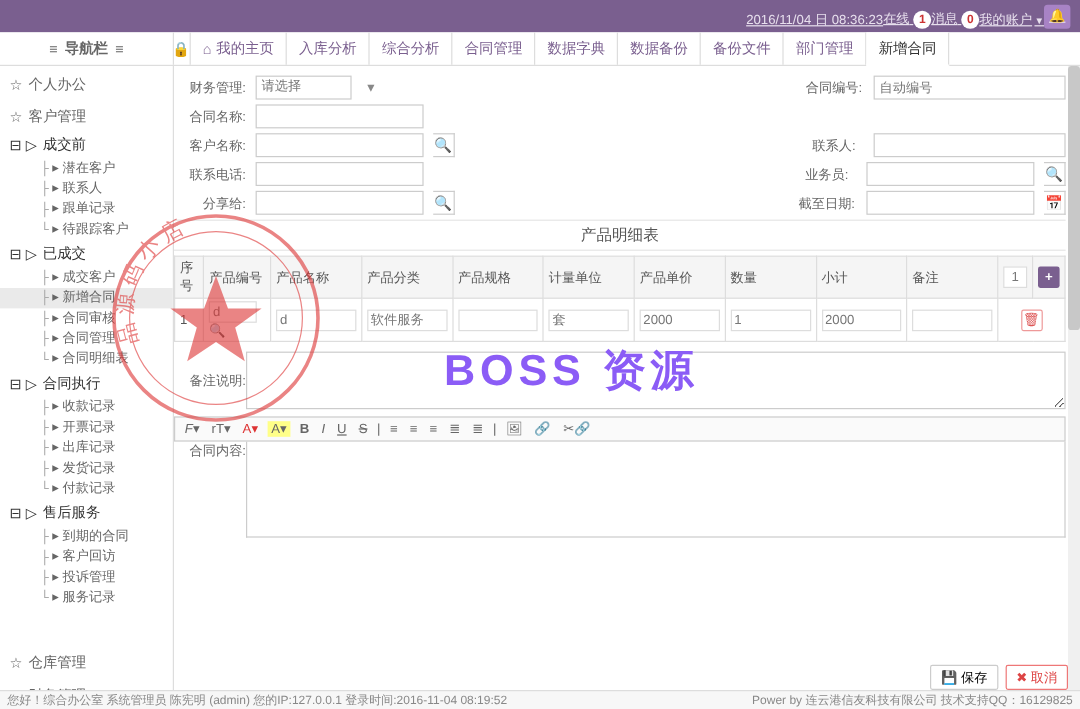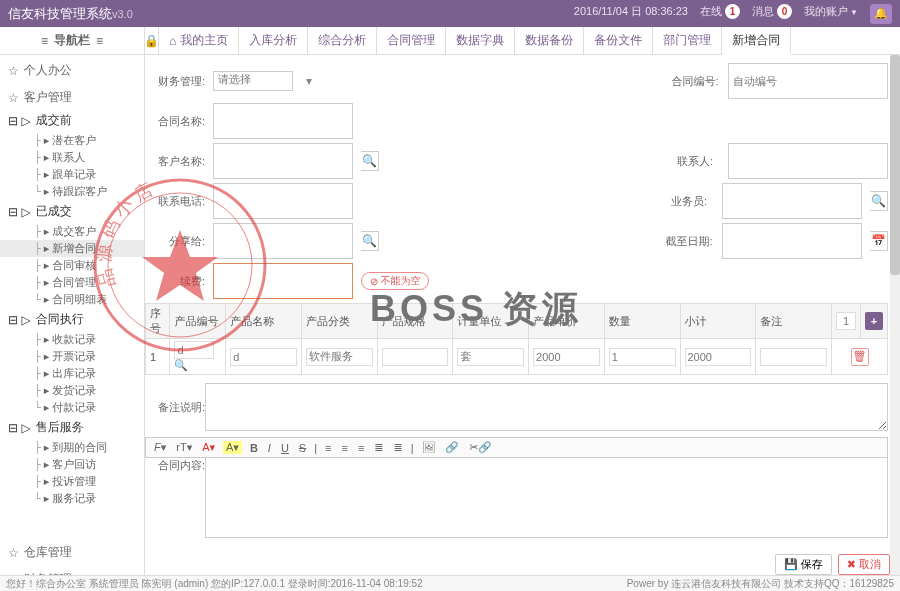--- a/index.html
+++ b/index.html
@@ -1,23 +1,23 @@
 <!DOCTYPE html>
 <html><head>
 <meta charset="utf-8">
 <style>
 * { box-sizing: border-box; margin: 0; padding: 0; font-family: "Microsoft YaHei", Arial, sans-serif; }
 body { background: #fff; font-size: 12px; color: #555; width: 900px; height: 591px; overflow: hidden; position: relative; }
-.wm-boss { position: absolute; top: 285px; left: 370px; font-size: 36px; font-weight: bold; color: #737373; letter-spacing: 4px; z-index: 5; pointer-events: none; }
+.wm-boss { position: absolute; top: 285px; left: 370px; font-size: 36px; font-weight: bold; color: #8b5cf6; letter-spacing: 4px; z-index: 5; pointer-events: none; }
 
 
 .header { background: #7a5f8f; height: 27px; display: flex; align-items: center; color: #e8e0ee; padding: 0 8px; }
 .app-title { color: #fff; font-size: 13px; }
 .app-title .ver { color: #d6cade; font-size: 11px; }
-.header-right { margin-left: auto; display: flex; align-items: flex-start; gap: 12px; font-size: 11px; }
+.header-right { margin-left: auto; display: flex; align-items: flex-end; gap: 0; font-size: 11px; text-decoration: underline; }
 .badge { display: inline-flex; align-items: center; justify-content: center; background: #fff; color: #c33; border-radius: 50%; width: 15px; height: 15px; font-size: 10px; font-weight: bold; }
 .drop { font-size: 8px; margin-left: 2px; }
 .bell-btn { width: 22px; height: 20px; background: #a883c5; border-radius: 3px; display: flex; align-items: center; justify-content: center; color: #fff; }
 
 
 .tabs-row { display: flex; border-bottom: 1px solid #ddd; background: #fff; height: 28px; align-items: stretch; }
 .nav-label { width: 145px; display: flex; align-items: center; justify-content: center; border-right: 1px solid #ddd; font-weight: bold; color: #666; gap: 6px; }
 .lock-col { width: 14px; display: flex; align-items: center; justify-content: center; border-right: 1px solid #ddd; }
 .tab { padding: 0 10px; display: flex; align-items: center; border-right: 1px solid #ddd; color: #7a5f8f; cursor: pointer; gap: 4px; }
 .tab.active { background: #fff; border-bottom: 2px solid #fff; margin-bottom: -1px; color: #333; }
@@ -32,21 +32,21 @@
 .branch { color: #aaa; font-family: monospace; }
 .sb-sep { height: 1px; background: #e5e5e5; margin: 2px 0; }
 .sb-gap { flex: 1; min-height: 30px; }
 .sidebar { display: flex; flex-direction: column; }
 
 
 .content { flex: 1; overflow: auto; padding: 8px 12px 8px 0; position: relative; }
 .form-row { display: flex; align-items: center; margin-bottom: 4px; gap: 8px; }
 .lbl { width: 60px; text-align: right; color: #666; font-size: 11px; }
 .lbl2 { width: 50px; text-align: center; color: #666; font-size: 11px; margin-left: auto; }
-.inp { height: 36px; border: 1px solid #ccc; padding: 0 4px; font-size: 11px; color: #777; }
+.inp { height: 20px; border: 1px solid #ccc; padding: 0 4px; font-size: 11px; color: #777; }
 .inp-m { width: 140px; }
 .inp-l { width: 160px; }
 .inp-search { width: 140px; }
 .inp-red { border-color: #d85; }
 .srch-btn { width: 18px; height: 20px; border: 1px solid #ccc; border-left: none; display: flex; align-items: center; justify-content: center; color: #999; cursor: pointer; }
 .req-badge { border: 1px solid #e88; color: #d55; border-radius: 10px; padding: 1px 8px; font-size: 10px; display: inline-flex; align-items: center; gap: 2px; }
 .sel { height: 20px; border: 1px solid #ccc; width: 80px; font-size: 11px; color: #777; padding-left: 4px; }
 .sel-caret { width: 16px; text-align: center; color: #888; }
 
 
@@ -87,23 +87,20 @@
   <circle cx="90" cy="90" r="85" fill="none" stroke="#d33" stroke-width="3"></circle>
   <circle cx="90" cy="90" r="72" fill="none" stroke="#d33" stroke-width="1"></circle>
   <polygon points="90,55 100,82 128,82 106,98 114,126 90,110 66,126 74,98 52,82 80,82" fill="#d33"></polygon>
   <text font-size="18" fill="#d33">
     <textPath href="#arc">品 源 码 小 店</textPath>
   </text>
   <path id="arc" d="M 25 110 A 70 70 0 1 1 155 110" fill="none"></path>
 </svg>
 
 <div class="header">
-  <span class="app-title">
-    <span>信友科技管理系统</span><span class="ver">v3.0</span>
-  </span>
   <div class="header-right">
     <span>2016/11/04 日 08:36:23</span>
     <span><span>在线</span> <span class="badge">1</span></span>
     <span><span>消息</span> <span class="badge">0</span></span>
     <span><span>我的账户</span><span class="drop">▼</span></span>
     <span class="bell-btn">🔔</span>
   </div>
 </div>
 
 <div class="tabs-row">
@@ -193,29 +190,22 @@
         <span class="srch-btn">🔍</span>
     </div>
     <div class="form-row">
       <span class="lbl">分享给:</span>
       <input class="inp inp-search" style="">
         <span class="srch-btn">🔍</span>
       <span class="lbl2">截至日期:</span>
       <input class="inp inp-search" style="">
         <span class="srch-btn">📅</span>
     </div>
-    <div class="form-row">
-      <span class="lbl">续费:</span>
-      <input class="inp inp-m inp-red" style="">
-      <span class="req-badge">
-          <span>⊘</span>
-          <span>不能为空</span>
-        </span>
-    </div>
-
+
+    <div class="section-title">产品明细表</div>
 
     <table class="tbl">
       <tbody>
           <tr>
         <th>序号</th>
         <th>产品编号</th>
         <th>产品名称</th>
         <th>产品分类</th>
         <th>产品规格</th>
         <th>计量单位</th>

